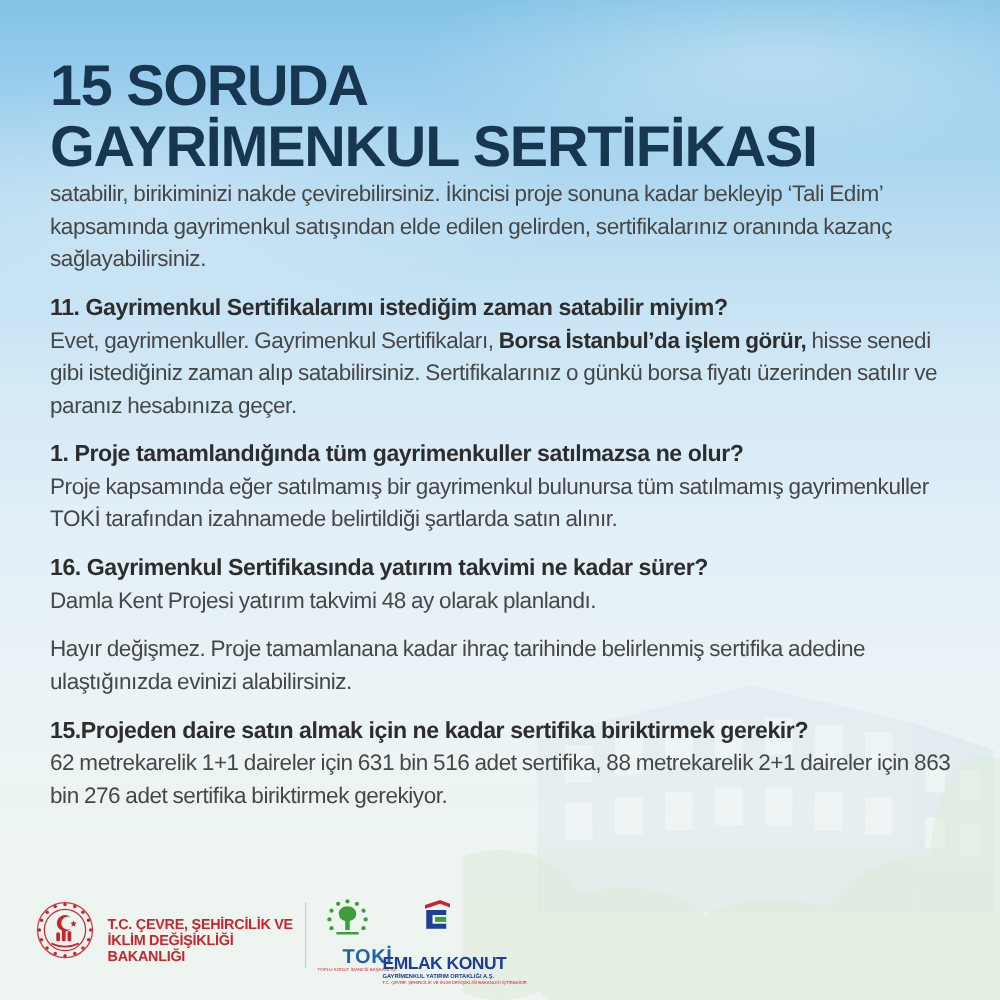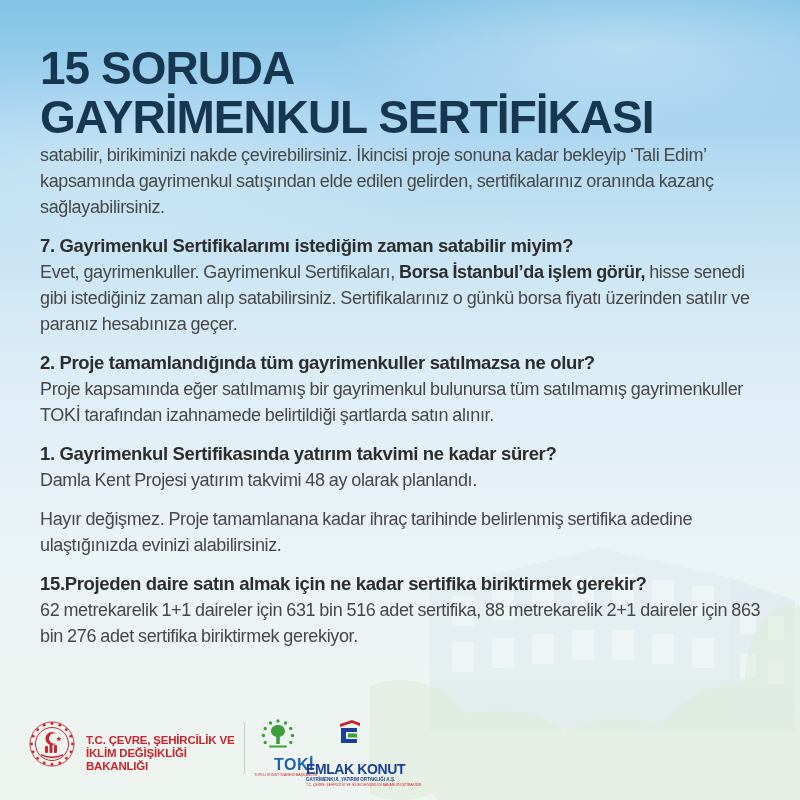--- a/index.html
+++ b/index.html
@@ -79,31 +79,31 @@
   </g>
 </svg>
 
 <div class="content">
   <h1><span>15 SORUDA</span><br>
   <span>GAYRİMENKUL SERTİFİKASI</span></h1>
 
   <p class="intro">satabilir, birikiminizi nakde çevirebilirsiniz. İkincisi proje sonuna kadar bekleyip ‘Tali Edim’ kapsamında gayrimenkul satışından elde edilen gelirden, sertifikalarınız oranında kazanç sağlayabilirsiniz.</p>
 
   <section class="qa">
-    <h2>7. Gayrimenkul Sertifikalarımı istediğim zaman satabilir miyim?</h2>
+    <h2>11. Gayrimenkul Sertifikalarımı istediğim zaman satabilir miyim?</h2>
     <p class="a"><span>Evet, gayrimenkuller. Gayrimenkul Sertifikaları, </span><b>Borsa İstanbul’da işlem görür,</b><span> hisse senedi gibi istediğiniz zaman alıp satabilirsiniz. Sertifikalarınız o günkü borsa fiyatı üzerinden satılır ve paranız hesabınıza geçer.</span></p>
   </section>
 
   <section class="qa">
-    <h2>2. Proje tamamlandığında tüm gayrimenkuller satılmazsa ne olur?</h2>
+    <h2>1. Proje tamamlandığında tüm gayrimenkuller satılmazsa ne olur?</h2>
     <p class="a"><span>Proje kapsamında eğer satılmamış bir gayrimenkul bulunursa tüm satılmamış gayrimenkuller TOKİ tarafından izahnamede belirtildiği şartlarda satın alınır.</span><b></b><span></span></p>
   </section>
 
   <section class="qa">
-    <h2>1. Gayrimenkul Sertifikasında yatırım takvimi ne kadar sürer?</h2>
+    <h2>16. Gayrimenkul Sertifikasında yatırım takvimi ne kadar sürer?</h2>
     <p class="a"><span>Damla Kent Projesi yatırım takvimi 48 ay olarak planlandı.</span><b></b><span></span></p>
   </section>
 
   <section class="qa">
     <p class="a"><span>Hayır değişmez. Proje tamamlanana kadar ihraç tarihinde belirlenmiş sertifika adedine ulaştığınızda evinizi alabilirsiniz.</span><b></b><span></span></p>
   </section>
 
   <section class="qa">
     <h2>15.Projeden daire satın almak için ne kadar sertifika biriktirmek gerekir?</h2>
     <p class="a"><span>62 metrekarelik 1+1 daireler için 631 bin 516 adet sertifika, 88 metrekarelik 2+1 daireler için 863 bin 276 adet sertifika biriktirmek gerekiyor.</span><b></b><span></span></p>

